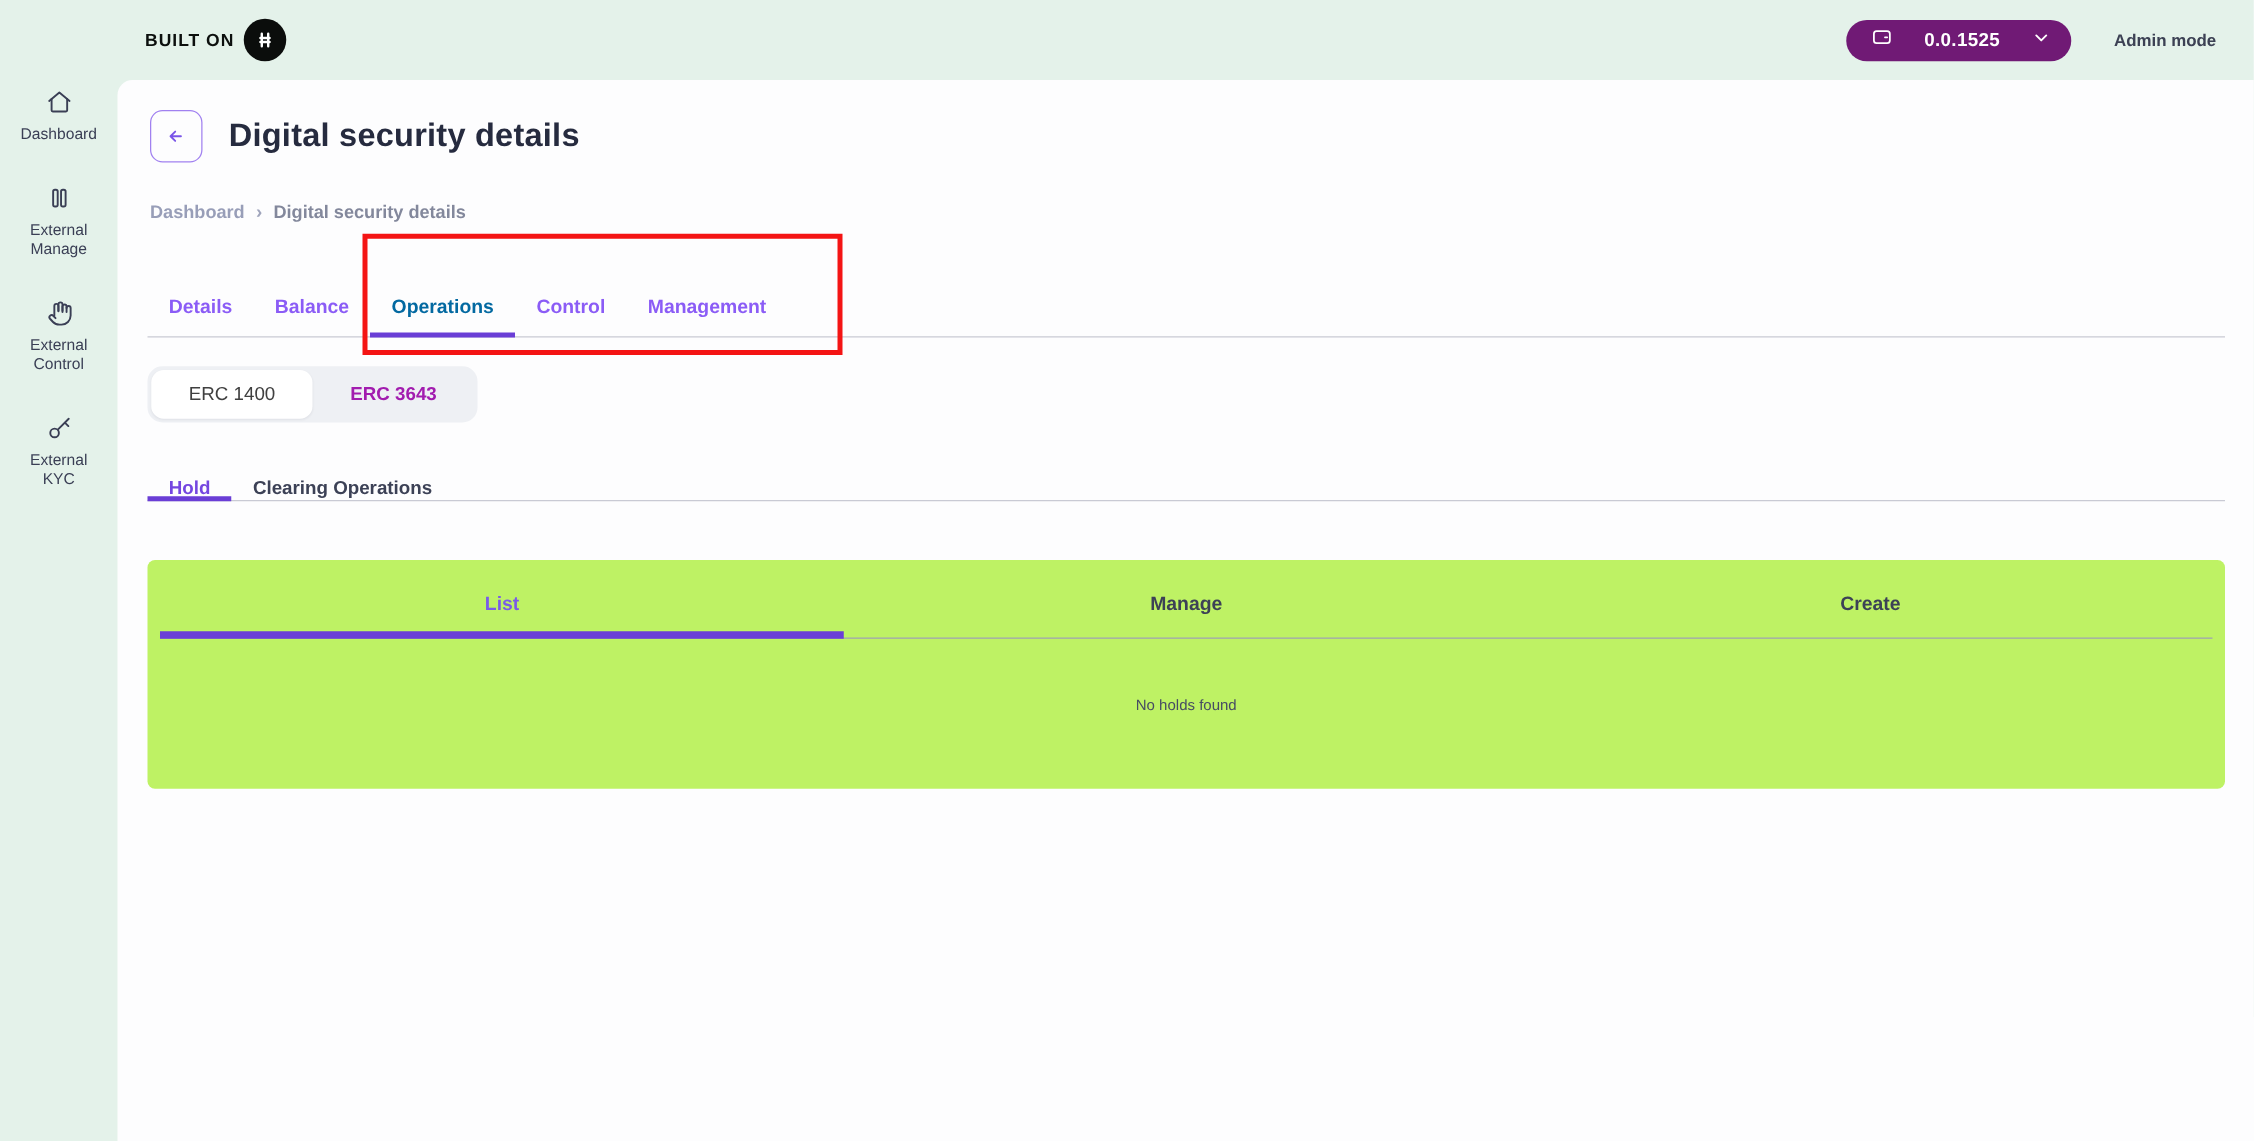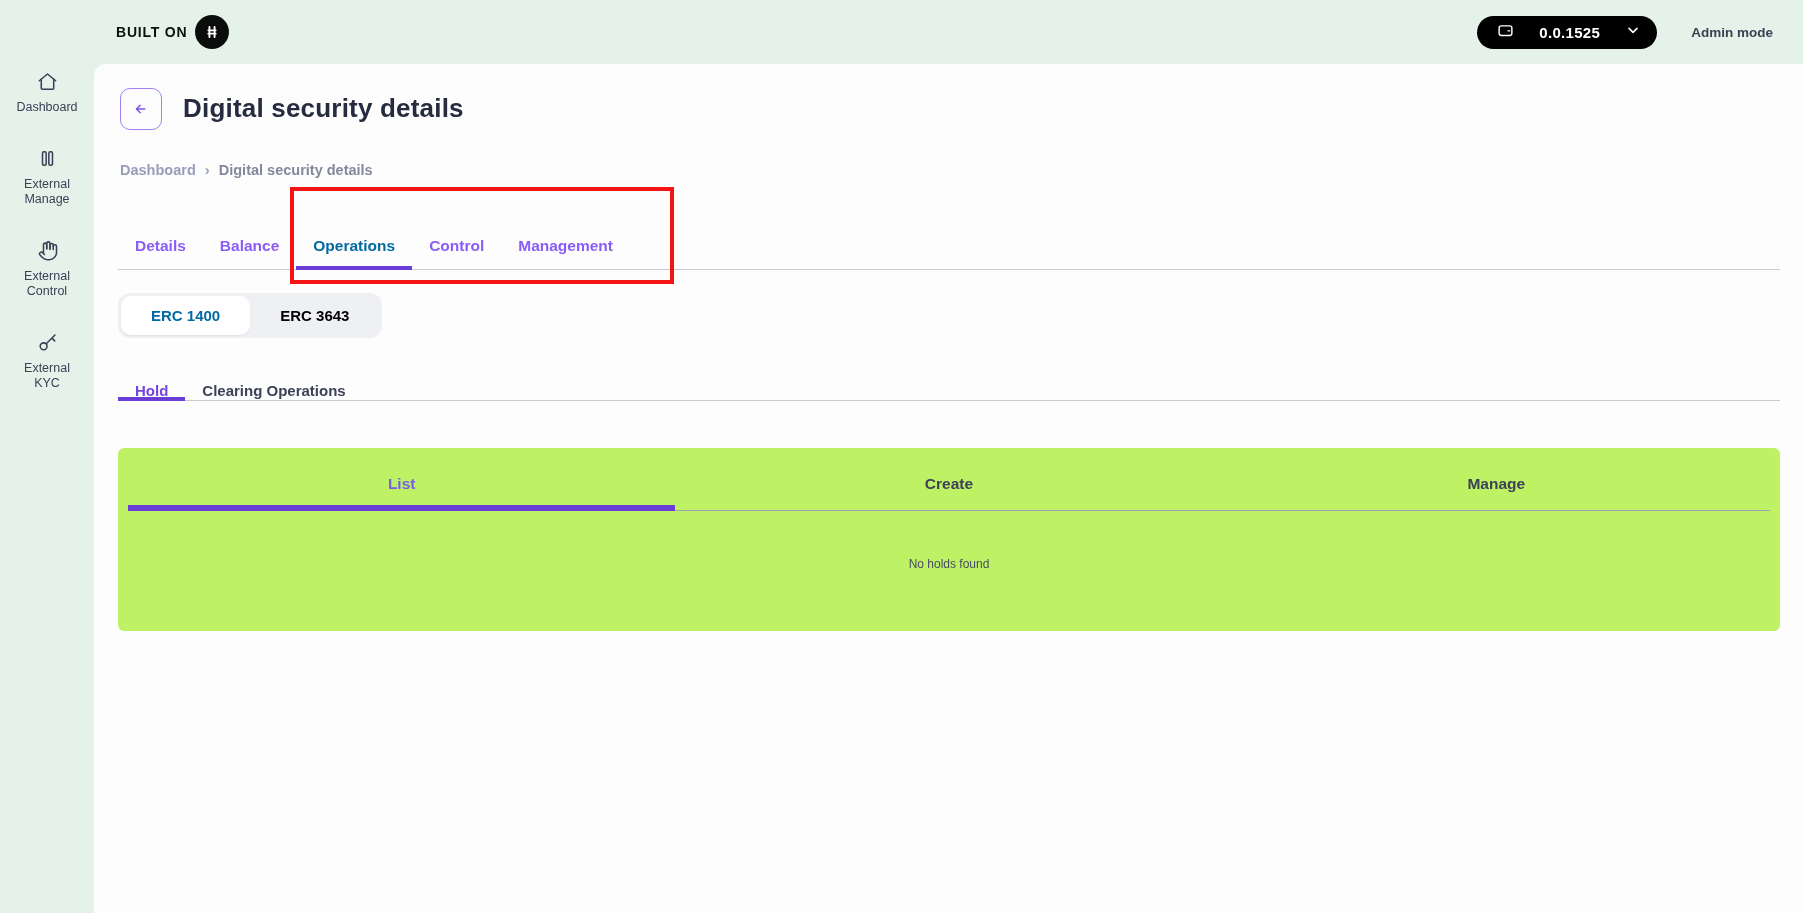--- a/index.html
+++ b/index.html
@@ -10,21 +10,21 @@
     font-family:"Liberation Sans", sans-serif;
     overflow:hidden;
     color:#2c3146;
   }
   
   .header { position:absolute; top:0; left:0; right:0; height:64px; display:flex; align-items:center; }
   .logo { margin-left:116px; display:flex; align-items:center; gap:8px; }
   .logo-text { font-size:14px; font-weight:800; letter-spacing:.8px; color:#0c100e; }
   .logo-circle { width:34px; height:34px; border-radius:50%; background:#0b0d0c; display:flex; align-items:center; justify-content:center; }
   .hdr-spacer { flex:1; }
-  .pill { width:180px; height:33px; border-radius:17px; background:#000000; display:flex; align-items:center; padding:0 16px 0 20px; cursor:pointer; }
+  .pill { width:180px; height:33px; border-radius:17px; background:#701a75; display:flex; align-items:center; padding:0 16px 0 20px; cursor:pointer; }
   .pill-value { flex:1; text-align:center; color:#fff; font-size:15px; font-weight:700; letter-spacing:.3px; }
   .admin-mode { margin-left:34px; margin-right:30px; font-size:13.5px; font-weight:600; color:#3c4154; }
   
   .sidebar { position:absolute; top:64px; left:0; width:94px; bottom:0; display:flex; flex-direction:column; align-items:center; padding-top:6px; gap:32px; }
   .side-item { width:100%; display:flex; flex-direction:column; align-items:center; gap:7px; cursor:pointer; }
   .side-item .lbl { font-size:12.5px; line-height:15px; color:#3a3f55; text-align:center; }
   .side-icon { width:23px; height:23px; stroke:#3a3f55; fill:none; stroke-width:1.6; stroke-linecap:round; stroke-linejoin:round; }
   
   .main { position:absolute; left:94px; top:64px; right:0; bottom:0; background:#fdfdfe; border-top-left-radius:12px; }
   .back-btn { position:absolute; left:26px; top:24px; width:42px; height:42px; border:1.5px solid #a181f0; border-radius:10px; background:transparent; display:flex; align-items:center; justify-content:center; cursor:pointer; }
@@ -36,22 +36,22 @@
   .crumb-current { color:#83889c; }
   
   .tabs { position:absolute; left:24px; right:23px; top:161px; display:flex; border-bottom:1px solid #c9cad4; }
   .tab { padding:12px 17px 14px; font-size:15.5px; font-weight:700; color:#8b5cf6; cursor:pointer; position:relative; }
   .tab.active { color:#0369a1; }
   .tab.active::after { content:""; position:absolute; left:0; right:0; bottom:-1px; height:4px; background:#6a3ed6; }
   
   .annotation { position:absolute; left:196px; top:123px; width:384px; height:97px; border:4px solid #f41414; pointer-events:none; z-index:6; }
   
   .erc-toggle { position:absolute; left:24px; top:229px; height:45px; background:#eef0f4; border-radius:12px; display:inline-flex; padding:3px; }
-  .erc-opt { padding:0 30px; display:flex; align-items:center; justify-content:center; font-size:15px; border-radius:9px; color:#000000; font-weight:600; cursor:pointer; }
-  .erc-opt.selected { background:#ffffff; color:#0369a1; font-weight:700; box-shadow:0 1px 2px rgba(20,22,40,.06);border-radius:10px; }
+  .erc-opt { padding:0 30px; display:flex; align-items:center; justify-content:center; font-size:15px; border-radius:9px; color:#a21caf; font-weight:600; cursor:pointer; }
+  .erc-opt.selected { background:#ffffff; color:#404040; font-weight:400; box-shadow:0 1px 2px rgba(20,22,40,.06);border-radius:10px; }
   
   .sub-tabs { position:absolute; left:24px; right:23px; top:306px; display:flex; border-bottom:1px solid #c9cad4; }
   .sub-tab { padding:12px 17px 1px; font-size:15px; font-weight:600; color:#3c4156; cursor:pointer; position:relative; }
   .sub-tab.active { color:#7446e0; }
   .sub-tab.active::after { content:""; position:absolute; left:0; right:0; bottom:-1px; height:4px; background:#6a3ed6; }
   
   .panel { position:absolute; left:24px; right:23px; top:384px; height:183px; background:#bef264; border-radius:6px; }
   .panel-tabs { display:flex; margin:0 10px; border-bottom:1px solid #9fa2b2; }
   .panel-tab { flex:1; text-align:center; padding:27px 0 17px; font-size:15.5px; font-weight:600; color:#3c4156; cursor:pointer; position:relative; }
   .panel-tab.active { color:#7a5be8; }
@@ -152,19 +152,19 @@
   </div>
 
   <div class="sub-tabs">
     <div class="sub-tab active">Hold</div>
     <div class="sub-tab">Clearing Operations</div>
   </div>
 
   <div class="panel">
     <div class="panel-tabs">
       <div class="panel-tab active">List</div>
+      <div class="panel-tab">Manage</div>
       <div class="panel-tab">Create</div>
-      <div class="panel-tab">Manage</div>
     </div>
     <div class="panel-empty">No holds found</div>
   </div>
 
 </div>
 
 </body></html>

